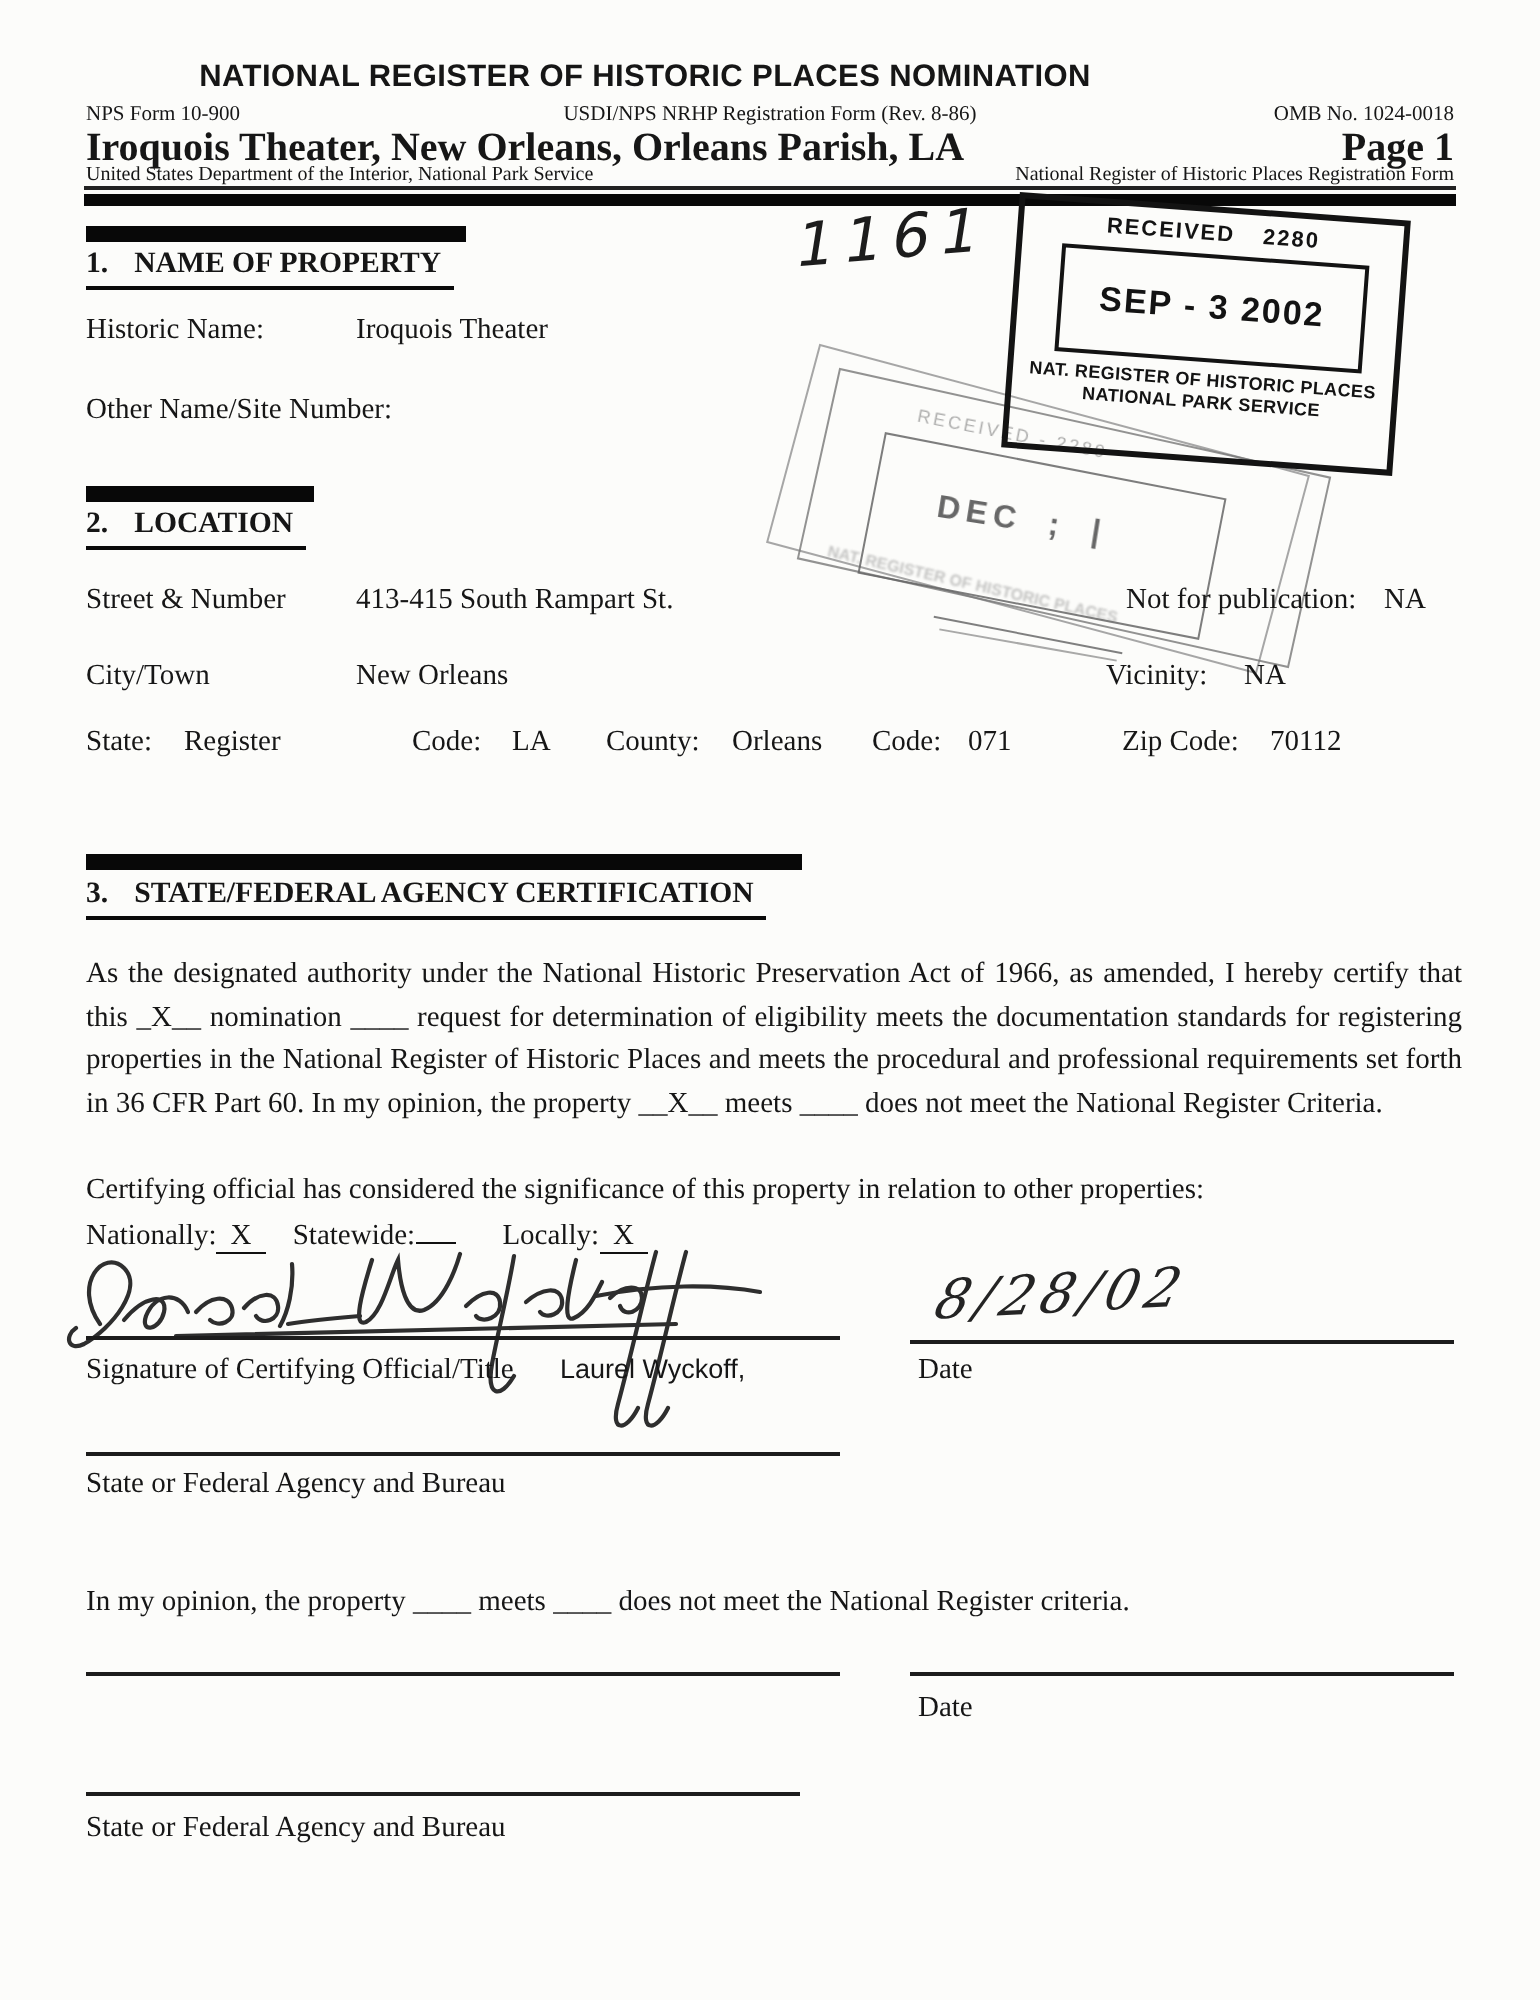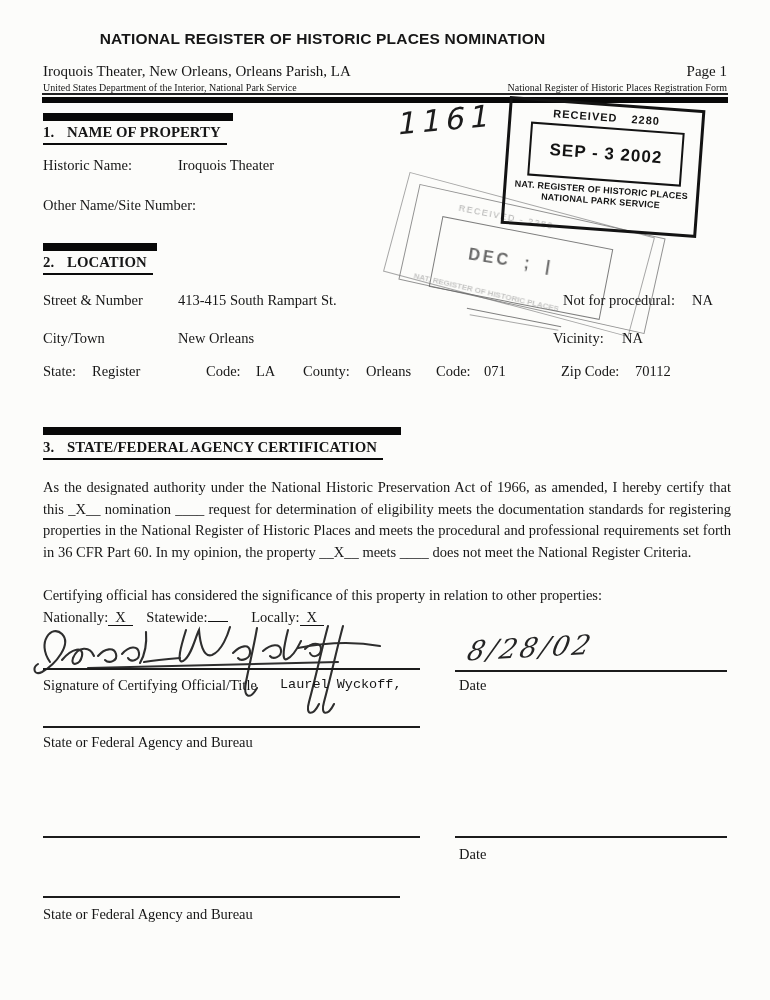--- a/index.html
+++ b/index.html
@@ -8,21 +8,21 @@
     background:#fcfcfa;color:#161616;overflow:hidden;
     font-family:"Liberation Serif", serif;font-size:14.5px;
   }
   .abs{position:absolute;}
   
   .doc-title{top:30px;left:0;width:645px;text-align:center;
     font-family:"Liberation Sans", sans-serif;font-weight:bold;font-size:15.5px;letter-spacing:.2px;}
   .hdr-row2{top:52px;left:43px;width:684px;height:14px;font-size:10.5px;}
   .hdr-center{position:absolute;left:0;right:0;text-align:center;}
   .hdr-right{position:absolute;right:0;}
-  .hdr-row3{top:63px;left:43px;width:684px;height:20px;font-weight:normal;font-size:15px;}
+  .hdr-row3{top:63px;left:43px;width:684px;height:20px;font-weight:bold;font-size:20px;}
   .hdr-row4{top:82px;left:43px;width:684px;height:12px;font-size:10px;}
   .rule-thin{top:93px;left:42px;width:686px;height:1.5px;background:#222;}
   .rule-thick{top:97px;left:42px;width:686px;height:6px;background:#080808;}
   
   .bar{background:#080808;height:8px;left:43px;}
   .bar1{top:113px;width:190px;}
   .bar2{top:243px;width:114px;}
   .bar3{top:427px;width:358px;}
   .sec-head{left:43px;font-weight:bold;font-size:14.8px;
     border-bottom:2px solid #0a0a0a;padding:0 6px 2px 0;display:inline-flex;gap:13px;}
@@ -53,30 +53,35 @@
   .gline1{left:466px;top:317px;width:96px;transform:rotate(11deg);}
   .gline2{left:469px;top:322px;width:90px;transform:rotate(10deg);opacity:.5;}
   .hand-number{left:398px;top:102px;font-family:"DejaVu Sans", sans-serif;font-size:30px;
     letter-spacing:5px;transform:rotate(-5deg) skewX(-14deg);color:#1c1c1c;}
   .hand-date{left:468px;top:632px;font-family:"DejaVu Serif", serif;font-style:italic;font-size:27px;
     letter-spacing:3px;transform:rotate(-3deg) skewX(-16deg);color:#242424;}
   .sig-svg{left:28px;top:618px;}
   
   .sline{background:#1c1c1c;height:2px;}
   .para{left:43px;width:688px;text-align:justify;line-height:21.5px;}
-  .mono{font-family:Liberation Mono, monospace;font-size:13.5px;}
+  .mono{font-family:Liberation Sans, sans-serif;font-size:13.5px;}
   .xund{border-bottom:1.7px solid #111;padding:0 7px;}
   .blank{display:inline-block;width:20px;border-bottom:1.7px solid #111;height:14px;}
 </style>
 </head>
 <body>
 
 <div class="page">
 
   <div class="abs doc-title">NATIONAL REGISTER OF HISTORIC PLACES NOMINATION</div>
+  <div class="abs hdr-row2">
+    <span>NPS Form 10-900</span>
+    <span class="hdr-center">USDI/NPS NRHP Registration Form (Rev. 8-86)</span>
+    <span class="hdr-right">OMB No. 1024-0018</span>
+  </div>
   <div class="abs hdr-row3">
     <span>Iroquois Theater, New Orleans, Orleans Parish, LA</span>
     <span class="hdr-right">Page 1</span>
   </div>
   <div class="abs hdr-row4">
     <span>United States Department of the Interior, National Park Service</span>
     <span class="hdr-right">National Register of Historic Places Registration Form</span>
   </div>
   <div class="abs rule-thin"></div>
   <div class="abs rule-thick"></div>
@@ -113,21 +118,21 @@
   </div>
 
   <div class="abs bar bar2"></div>
   <div class="abs sec-head sh2">
     <span>2.</span>
     <span>LOCATION</span>
   </div>
   <div class="abs row" style="top:292px">
     <span style="left:43px">Street &amp; Number</span>
     <span style="left:178px">413-415 South Rampart St.</span>
-    <span style="left:563px">Not for procedural:</span>
+    <span style="left:563px">Not for publication:</span>
     <span style="left:692px">NA</span>
   </div>
   <div class="abs row" style="top:330px">
     <span style="left:43px">City/Town</span>
     <span style="left:178px">New Orleans</span>
     <span style="left:553px">Vicinity:</span>
     <span style="left:622px">NA</span>
   </div>
   <div class="abs row" style="top:363px">
     <span style="left:43px">State:</span>
@@ -181,20 +186,21 @@
   <div class="abs sline" style="top:670px;left:455px;width:272px"></div>
   <div class="abs row" style="top:677px">
     <span style="left:43px">Signature of Certifying Official/Title</span>
     <span class="mono" style="left:280px">Laurel Wyckoff,</span>
     <span style="left:459px">Date</span>
   </div>
 
   <div class="abs sline" style="top:726px;left:43px;width:377px"></div>
   <div class="abs" style="top:734px;left:43px">State or Federal Agency and Bureau</div>
 
+  <div class="abs" style="top:793px;left:43px">In my opinion, the property ____ meets ____ does not meet the National  Register criteria.</div>
 
   <div class="abs sline" style="top:836px;left:43px;width:377px"></div>
   <div class="abs sline" style="top:836px;left:455px;width:272px"></div>
   <div class="abs row" style="top:846px">
     <span style="left:459px">Date</span>
   </div>
 
   <div class="abs sline" style="top:896px;left:43px;width:357px"></div>
   <div class="abs" style="top:906px;left:43px">State or Federal Agency and Bureau</div>
 

